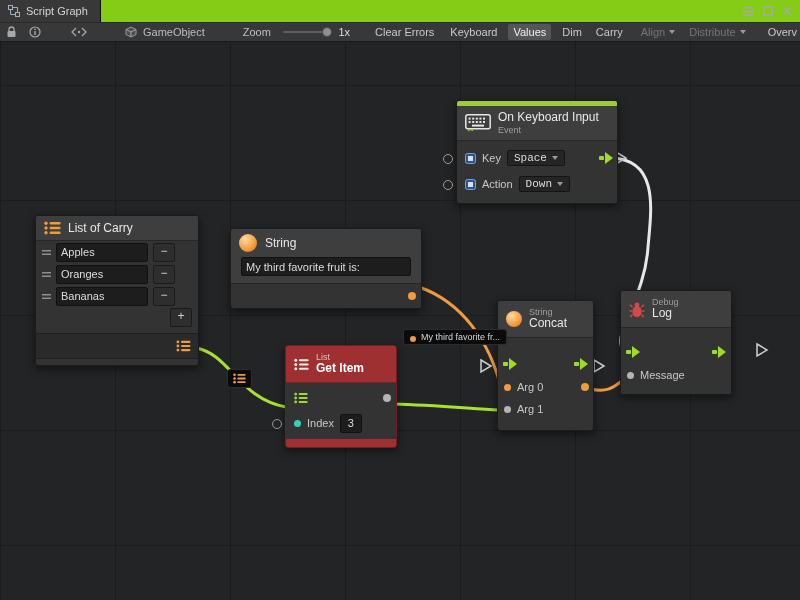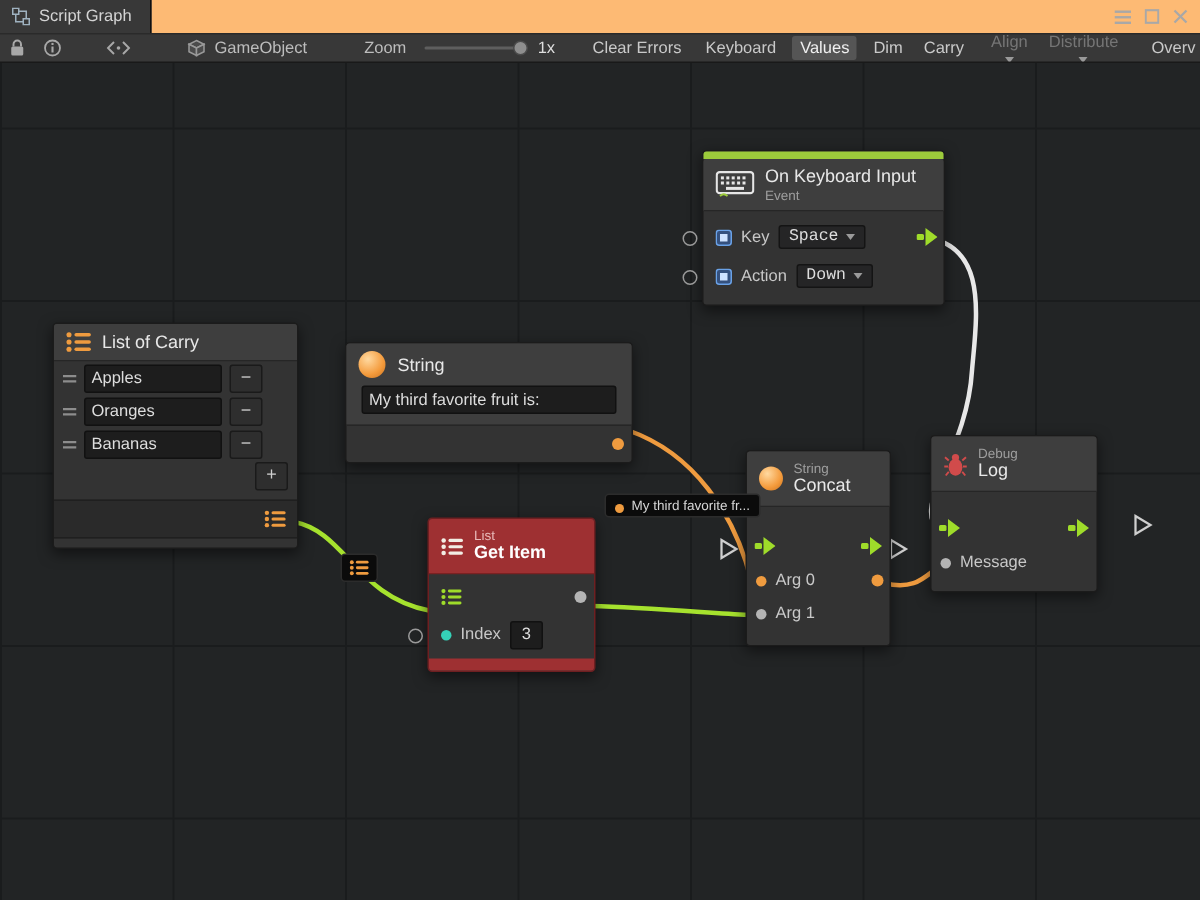--- a/index.html
+++ b/index.html
@@ -1,29 +1,29 @@
 <!DOCTYPE html>
 <html><head>
 <meta charset="utf-8">
 <style>
   html,body{margin:0;padding:0;background:#111;font-family:"Liberation Sans",sans-serif;}
   .window{position:relative;width:800px;height:600px;overflow:hidden;background:#222425;user-select:none;}
   
-  .titlebar{position:absolute;top:0;left:0;width:800px;height:22px;background:#fdba74;display:flex;align-items:center;}
+  .titlebar{position:absolute;top:0;left:0;width:800px;height:22px;background:#84cc16;display:flex;align-items:center;}
   .tab{height:22px;background:#383838;display:flex;align-items:center;gap:6px;padding:0 12px 0 8px;border-right:1px solid #101010;}
   .tab-title{font-size:11px;color:#d4d4d4;white-space:nowrap;}
   .win-icons{margin-left:auto;display:flex;align-items:center;gap:9px;padding-right:8px;}
   .win-icons span{display:inline-flex;}
   
   .toolbar{position:absolute;top:22px;left:0;width:800px;height:20px;background:#383838;border-top:1px solid #2a2a2a;border-bottom:1px solid #191919;display:flex;align-items:center;padding:0 6px;box-sizing:border-box;gap:12px;overflow:hidden;white-space:nowrap;}
   .ticon{display:inline-flex;align-items:center;}
   .tlabel{font-size:11px;color:#bdbdbd;}
   .tbtn{font-size:11px;color:#c9c9c9;padding:2px 5px;border-radius:2px;cursor:default;}
   .tbtn.active{background:#555555;color:#f0f0f0;}
-  .tbtn.dim{color:#757575;display:inline-flex;align-items:center;gap:4px;flex-direction:column;}
+  .tbtn.dim{color:#757575;display:inline-flex;align-items:center;gap:4px;}
   .caret{width:0;height:0;border-left:3.5px solid transparent;border-right:3.5px solid transparent;border-top:4px solid #9a9a9a;display:inline-block;}
   .slider{position:relative;width:80px;height:2px;background:#5e5e5e;border-radius:1px;}
   .knob{position:absolute;right:-4px;top:-4px;width:10px;height:10px;border-radius:50%;background:#8e8e8e;border:1px solid #4a4a4a;box-sizing:border-box;}
   
   .canvas{position:absolute;top:42px;left:0;width:800px;height:558px;background-color:#222425;
     background-image:linear-gradient(to right,#1a1c1d 1px,transparent 1px),linear-gradient(to bottom,#1a1c1d 1px,transparent 1px);
     background-size:115px 115px,115px 115px;background-position:0 0,0 43px;}
   .wires{position:absolute;top:0;left:0;z-index:1;}
   
   .node{position:absolute;z-index:2;background:#333333;border:1px solid #1b1b1b;border-radius:3px;box-shadow:0 3px 9px rgba(0,0,0,.5);color:#c8c8c8;font-size:11px;}
@@ -169,21 +169,21 @@
       <path d="M 590,347 C 622,354 618,328 648,331" fill="none" stroke="#ef9b3f" stroke-width="3" stroke-linecap="round"></path>
       <circle cx="637" cy="329" r="4.5" fill="#ef9b3f"></circle>
 
       <polygon points="616,110 626,116 616,122" fill="none" stroke="#cfcfcf" stroke-width="1.5"></polygon>
       <polygon points="481,318 491,324 481,330" fill="none" stroke="#cfcfcf" stroke-width="1.5"></polygon>
       <polygon points="594,318 604,324 594,330" fill="none" stroke="#cfcfcf" stroke-width="1.5"></polygon>
       <polygon points="757,302 767,308 757,314" fill="none" stroke="#cfcfcf" stroke-width="1.5"></polygon>
       <polygon points="624,301.5 637,308 624,314.5" fill="#e8e8e8"></polygon>
     </svg>
 
-    <div class="node" style="left:468px;top:58px;width:160px;">
+    <div class="node" style="left:456px;top:58px;width:160px;">
       <div class="accent"></div>
       <div class="hdr">
         <span class="ticon">
           <svg width="26" height="18" viewBox="0 0 26 18">
               <rect x="0.8" y="0.8" width="24.4" height="14" rx="2" fill="none" stroke="#e6e6e6" stroke-width="1.5"></rect>
               <g fill="#e6e6e6">
                 <rect x="3.6" y="3.6" width="2" height="2"></rect>
                 <rect x="7.2" y="3.6" width="2" height="2"></rect>
                 <rect x="10.8" y="3.6" width="2" height="2"></rect>
                 <rect x="14.4" y="3.6" width="2" height="2"></rect>

